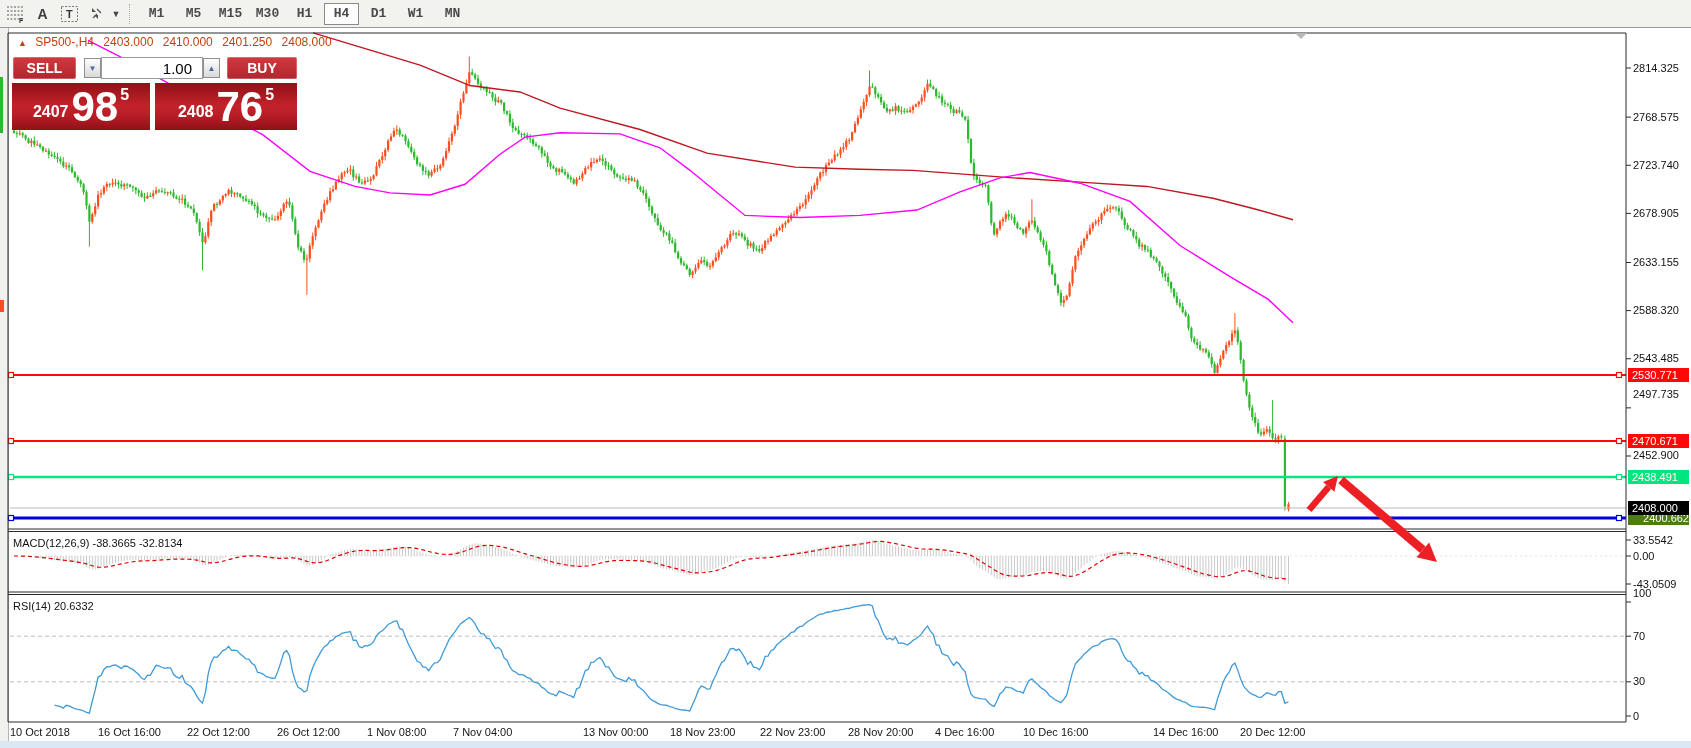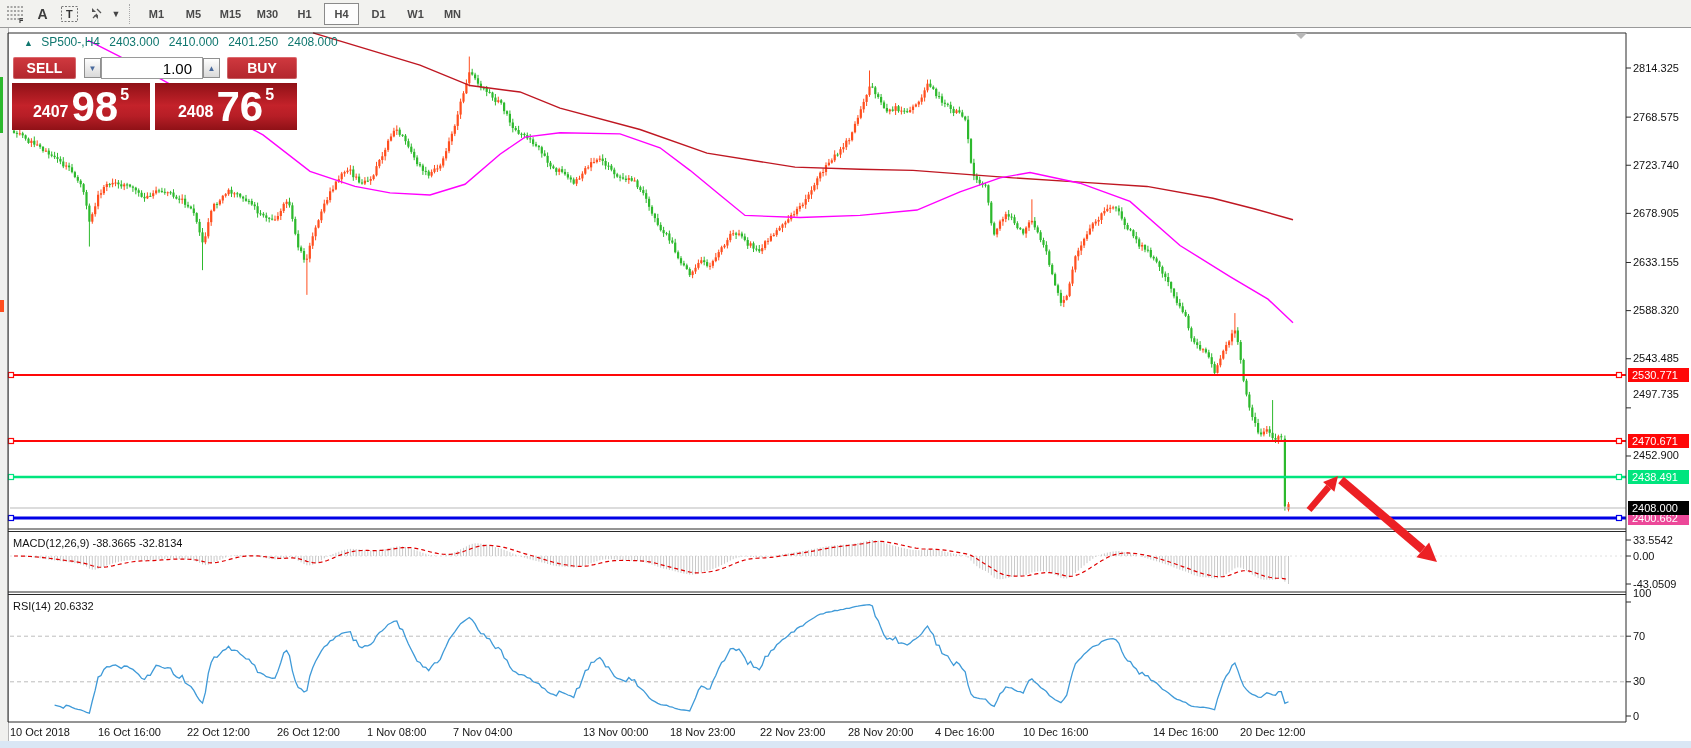--- a/index.html
+++ b/index.html
@@ -6,29 +6,29 @@
   #app{position:relative;width:1691px;height:748px;overflow:hidden;background:#fff;}
 
   
   .toolbar{position:absolute;left:0;top:0;width:1691px;height:28px;background:#f2f2ef;
            border-bottom:1px solid #9a9a9a;display:flex;align-items:center;box-sizing:border-box;padding-left:2px;}
   .tb-icon{width:27px;height:24px;display:flex;align-items:center;justify-content:center;
            color:#3c3c3c;font-size:14px;font-weight:bold;cursor:default;}
   .tb-caret{width:12px;height:24px;display:flex;align-items:center;justify-content:center;color:#444;font-size:9px;}
   .tb-sep{width:1px;height:20px;border-left:1px dotted #aaa;margin:0 7px;}
   .tf-btn{min-width:27px;height:20px;display:flex;align-items:center;justify-content:center;
-          font-size:11px;color:#4a4a4a;font-weight:bold;padding:0 3px;margin:4px 1px;border:1px solid transparent;}
+          font-size:13px;color:#4a4a4a;font-weight:bold;padding:0 3px;margin:4px 1px;border:1px solid transparent;font-family:Liberation Mono, monospace;}
   .tf-btn.active{background:#fdfdfd;border:1px solid #8a8a8a;}
 
   
   .left-gutter{position:absolute;left:0;top:28px;width:8px;height:713px;background:#f0f0ee;border-right:1px solid #b5b5b5;}
   .bottom-strip{position:absolute;left:0;top:741px;width:1691px;height:7px;background:#dae7f5;}
 
   
-  .chart-header{position:absolute;left:24px;top:35px;font-size:12px;color:#0f766e;white-space:nowrap;}
+  .chart-header{position:absolute;left:18px;top:35px;font-size:12px;color:#c2410c;white-space:nowrap;}
   .chart-header .tri{font-size:9px;margin-right:5px;}
   .chart-header span{margin-right:6px;}
 
   
   .trade-panel{position:absolute;left:12px;top:48px;width:286px;height:82px;}
   .tp-btn{position:absolute;top:9px;height:22px;border-radius:2px;color:#fff;font-size:14px;font-weight:bold;
           display:flex;align-items:center;justify-content:center;background:linear-gradient(#d0393f,#b2262d);
           box-shadow:inset 0 0 0 1px rgba(255,255,255,.25);}
   .tp-sell-btn{left:1px;width:63px;}
   .tp-buy-btn{left:215px;width:70px;}
@@ -1536,21 +1536,21 @@
       <div class="axis-label" style="top: 158.743px;">2723.740</div>
       <div class="axis-label" style="top: 206.873px;">2678.905</div>
       <div class="axis-label" style="top: 255.986px;">2633.155</div>
       <div class="axis-label" style="top: 304.116px;">2588.320</div>
       <div class="axis-label" style="top: 352.247px;">2543.485</div>
       <div class="axis-label" style="top: 388px;">2497.735</div>
       <div class="axis-label" style="top: 449.49px;">2452.900</div>
       <div class="line-label" style="top: 368px; background: rgb(255, 8, 8);">2530.771</div>
       <div class="line-label" style="top: 434px; background: rgb(255, 8, 8);">2470.671</div>
       <div class="line-label" style="top: 470px; background: rgb(0, 229, 126);">2438.491</div>
-      <div class="line-label" style="top: 511px; background: #ec4899;">2400.662</div>
+      <div class="line-label" style="top: 511px; background: #4d7c0f; text-align: right;">2400.662</div>
       <div class="line-label" style="top: 501px; background: rgb(0, 0, 0);">2408.000</div>
     </div>
   <div id="date-labels">
       <div class="date-label" style="left: 10px;">10 Oct 2018</div>
       <div class="date-label" style="left: 98px;">16 Oct 16:00</div>
       <div class="date-label" style="left: 187px;">22 Oct 12:00</div>
       <div class="date-label" style="left: 277px;">26 Oct 12:00</div>
       <div class="date-label" style="left: 367px;">1 Nov 08:00</div>
       <div class="date-label" style="left: 453px;">7 Nov 04:00</div>
       <div class="date-label" style="left: 583px;">13 Nov 00:00</div>

